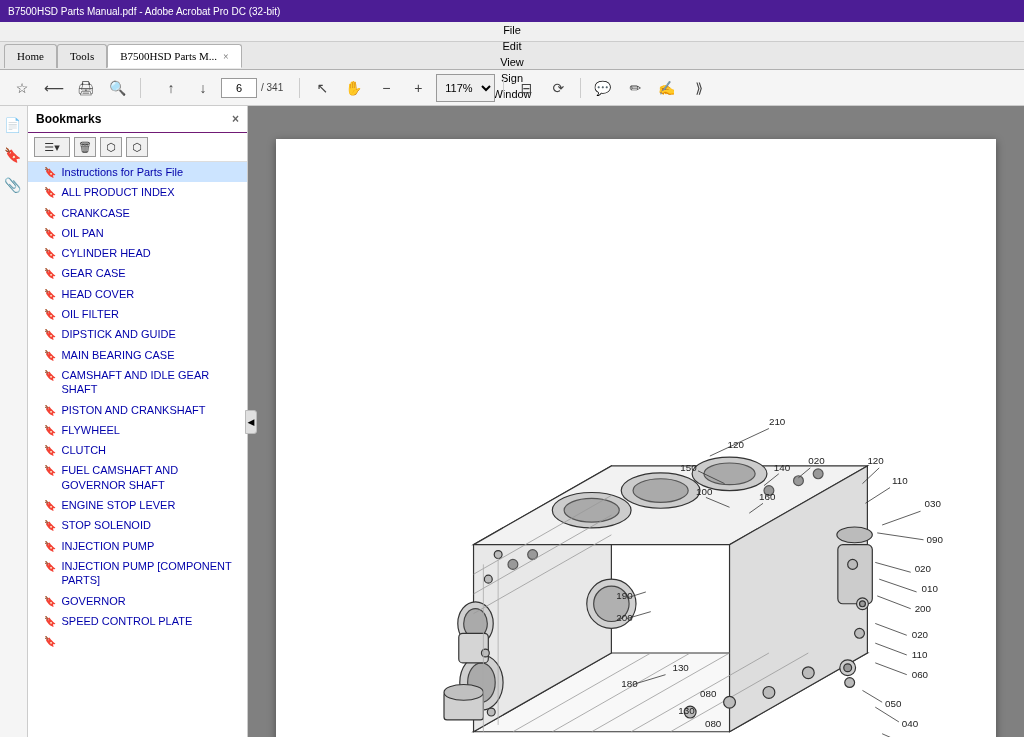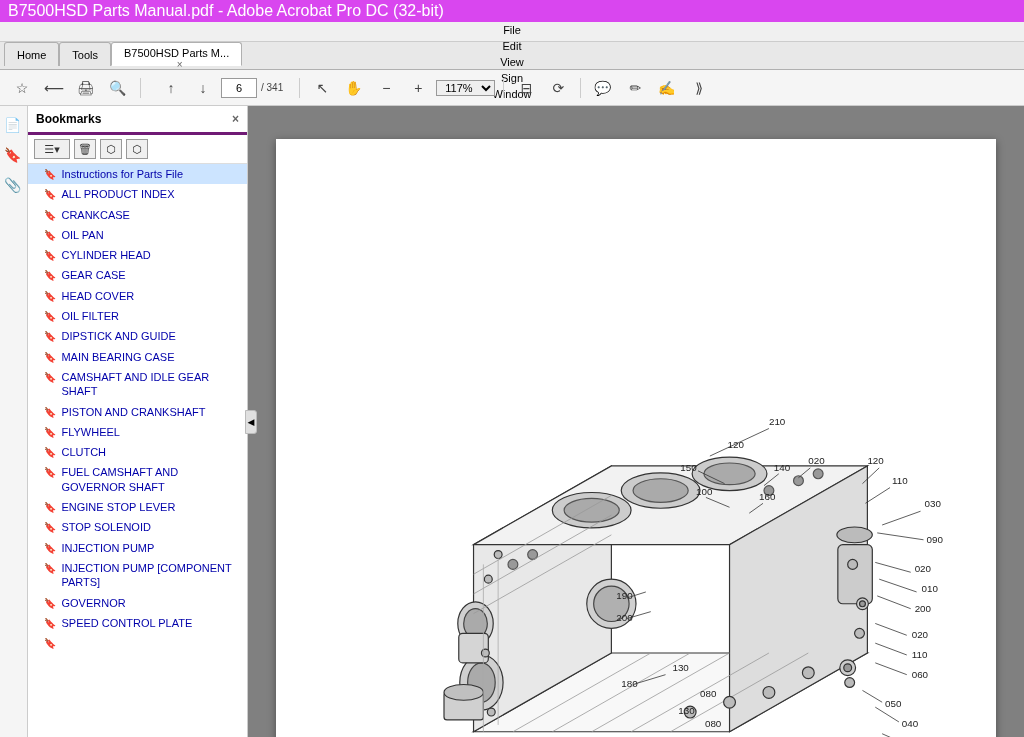--- a/index.html
+++ b/index.html
@@ -1,23 +1,23 @@
 <!DOCTYPE html>
 <html><head>
   <meta charset="utf-8">
   <style>
     * { margin: 0; padding: 0; box-sizing: border-box; }
     body { font-family: Arial, sans-serif; font-size: 12px; background: #f0f0f0; width: 1024px; height: 737px; overflow: hidden; }
 
     
     .title-bar {
-      background: #d946ef;
+      background: #4c1d95;
       color: white;
       padding: 3px 8px;
-      font-size: 16px;
+      font-size: 10px;
       display: flex;
       align-items: center;
       height: 22px;
     }
     .title-bar-text { flex: 1; }
 
     
     .menu-bar {
       background: #f0f0f0;
       display: flex;
@@ -30,41 +30,42 @@
     }
     .menu-item {
       padding: 2px 8px;
       cursor: pointer;
     }
 
     
     .tab-bar {
       background: #e8e8e8;
       display: flex;
+      align-items: center;
       height: 28px;
       border-bottom: 1px solid #b0b0b0;
       padding: 0 4px;
+      font-family: Liberation Serif, serif;
     }
     .tab {
       padding: 4px 12px;
       background: #e8e8e8;
       border: 1px solid #b0b0b0;
       border-bottom: none;
       cursor: pointer;
       font-size: 11px;
       height: 24px;
       display: flex;
       align-items: center;
       border-radius: 3px 3px 0 0;
     }
     .tab.active {
       background: white;
       border-bottom: 1px solid white;
       margin-bottom: -1px;
-      flex-direction: column;
     }
     .tab-close {
       margin-left: 6px;
       color: #666;
       font-size: 10px;
     }
 
     
     .toolbar {
       background: #f5f5f5;
@@ -101,21 +102,21 @@
     }
     .page-input {
       width: 36px;
       height: 20px;
       text-align: center;
       border: 1px solid #999;
       font-size: 11px;
     }
     .page-total { font-size: 10px; color: #444; }
     .zoom-select {
-      height: 16px;
+      height: 28px;
       font-size: 11px;
       border: 1px solid #999;
       padding: 0 4px;
     }
 
     
     .main-layout {
       display: flex;
       height: calc(737px - 22px - 20px - 28px - 36px);
     }
@@ -149,21 +150,21 @@
       border-right: 1px solid #ccc;
       display: flex;
       flex-direction: column;
       position: relative;
     }
     .sidebar-header {
       display: flex;
       align-items: center;
       justify-content: space-between;
       padding: 6px 8px;
-      border-bottom: 3px solid #701a75;
+      border-bottom: 1px solid #701a75;
       font-size: 12px;
       font-weight: bold;
     }
     .sidebar-toolbar {
       display: flex;
       align-items: center;
       padding: 4px 6px;
       gap: 4px;
       border-bottom: 1px solid #ddd;
     }

